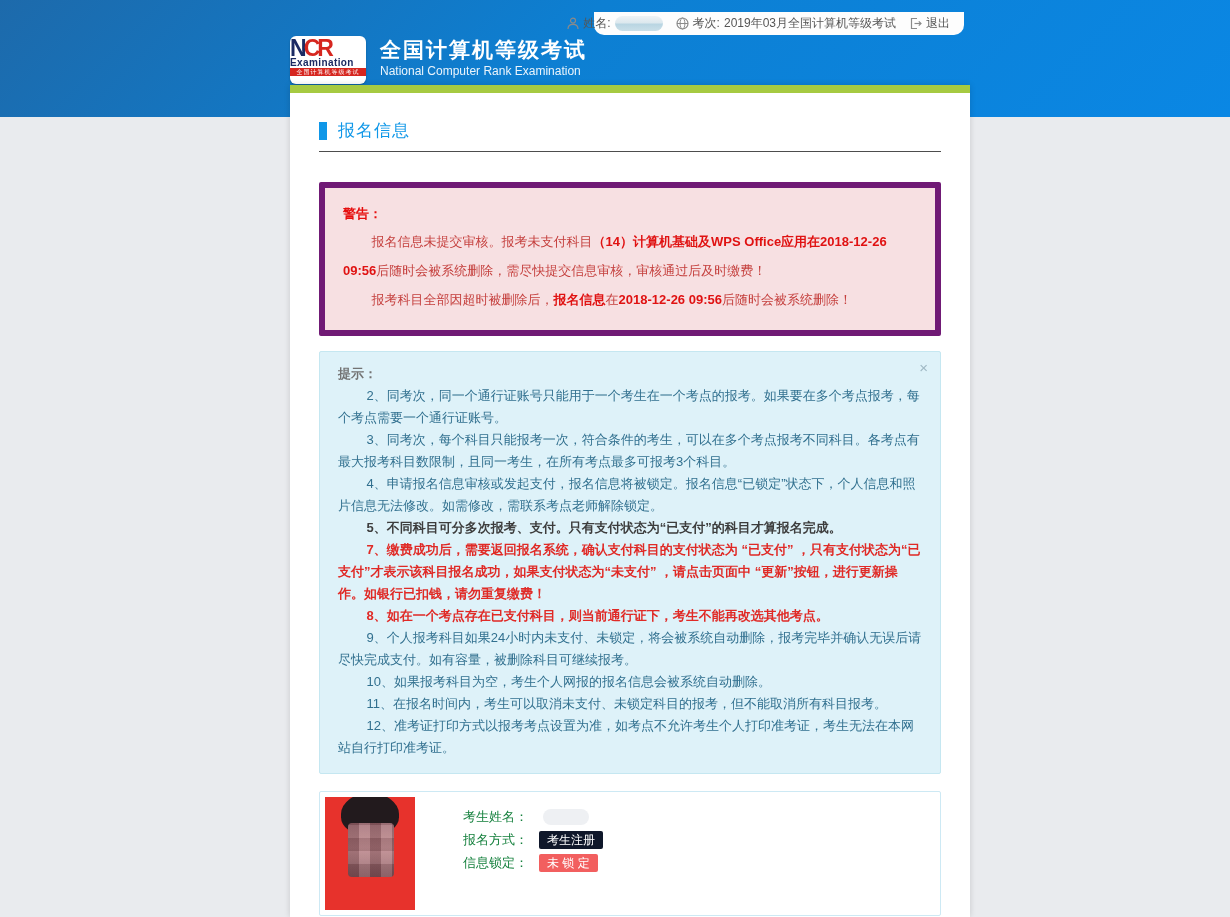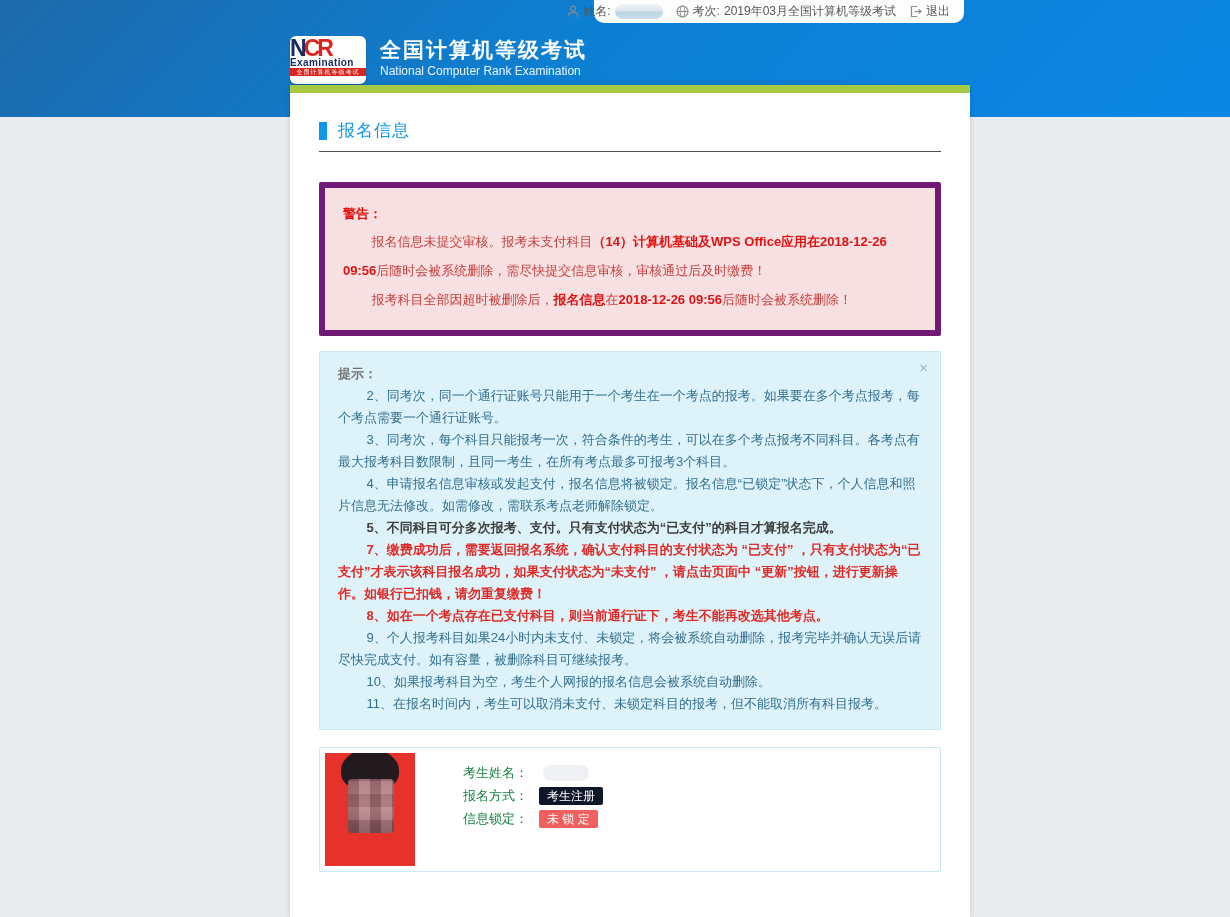--- a/index.html
+++ b/index.html
@@ -25,21 +25,21 @@
   .logo-letters .ln { color:#1b2a63; }
   .logo-letters .lc { color:#d6261f; }
   .logo-letters .lr { color:#d6261f; }
   .logo-exam { display:block; font-size:10px; font-weight:bold; color:#1b2a63; letter-spacing:.4px; line-height:9px; }
   .logo-strip { display:block; margin-top:1px; background:#d6261f; color:#fff; font-size:6px; line-height:8px; text-align:center; letter-spacing:1px; white-space:nowrap; overflow:hidden; }
   .header-titles { margin-left:14px; padding-top:1px; }
   .header-title { color:#fff; font-size:21px; font-weight:bold; letter-spacing:2px; line-height:26px; }
   .header-subtitle { color:#eaf4fc; font-size:12px; line-height:16px; }
   
   .topbar {
-    position:absolute; top:0; left:594px; width:370px; height:23px;
+    position:absolute; top:12px; left:594px; width:370px; height:23px;
     background:#fdfdfd; border-radius:0 0 10px 10px;
     display:flex; align-items:center; justify-content:flex-end;
     padding:0 14px; gap:13px; z-index:10;
     font-size:12px; color:#555;
   }
   .topbar-item { display:flex; align-items:center; gap:4px; white-space:nowrap; }
   .topbar svg { display:block; }
   .name-blur {
     width:48px; height:15px; border-radius:8px;
     background:linear-gradient(180deg,#eff3f5 0%,#dce8ee 45%,#b9d5e2 55%,#cadfe9 100%);
@@ -167,20 +167,21 @@
       <div id="tip-items">
           <p class="tip-item">2、同考次，同一个通行证账号只能用于一个考生在一个考点的报考。如果要在多个考点报考，每个考点需要一个通行证账号。</p>
           <p class="tip-item">3、同考次，每个科目只能报考一次，符合条件的考生，可以在多个考点报考不同科目。各考点有最大报考科目数限制，且同一考生，在所有考点最多可报考3个科目。</p>
           <p class="tip-item">4、申请报名信息审核或发起支付，报名信息将被锁定。报名信息“已锁定”状态下，个人信息和照片信息无法修改。如需修改，需联系考点老师解除锁定。</p>
           <p class="tip-item tip-bold-dark">5、不同科目可分多次报考、支付。只有支付状态为“已支付”的科目才算报名完成。</p>
           <p class="tip-item tip-bold-red">7、缴费成功后，需要返回报名系统，确认支付科目的支付状态为 “已支付” ，只有支付状态为“已支付”才表示该科目报名成功，如果支付状态为“未支付” ，请点击页面中 “更新”按钮，进行更新操作。如银行已扣钱，请勿重复缴费！</p>
           <p class="tip-item tip-bold-red">8、如在一个考点存在已支付科目，则当前通行证下，考生不能再改选其他考点。</p>
           <p class="tip-item">9、个人报考科目如果24小时内未支付、未锁定，将会被系统自动删除，报考完毕并确认无误后请尽快完成支付。如有容量，被删除科目可继续报考。</p>
           <p class="tip-item">10、如果报考科目为空，考生个人网报的报名信息会被系统自动删除。</p>
           <p class="tip-item">11、在报名时间内，考生可以取消未支付、未锁定科目的报考，但不能取消所有科目报考。</p>
+          <p class="tip-item">12、准考证打印方式以报考考点设置为准，如考点不允许考生个人打印准考证，考生无法在本网站自行打印准考证。</p>
         </div>
     </div>
 
     <div class="candidate-panel">
       <div class="photo">
         <div class="hair"></div>
         <div class="face"></div>
 
       </div>
       <div class="fields" id="field-rows">

